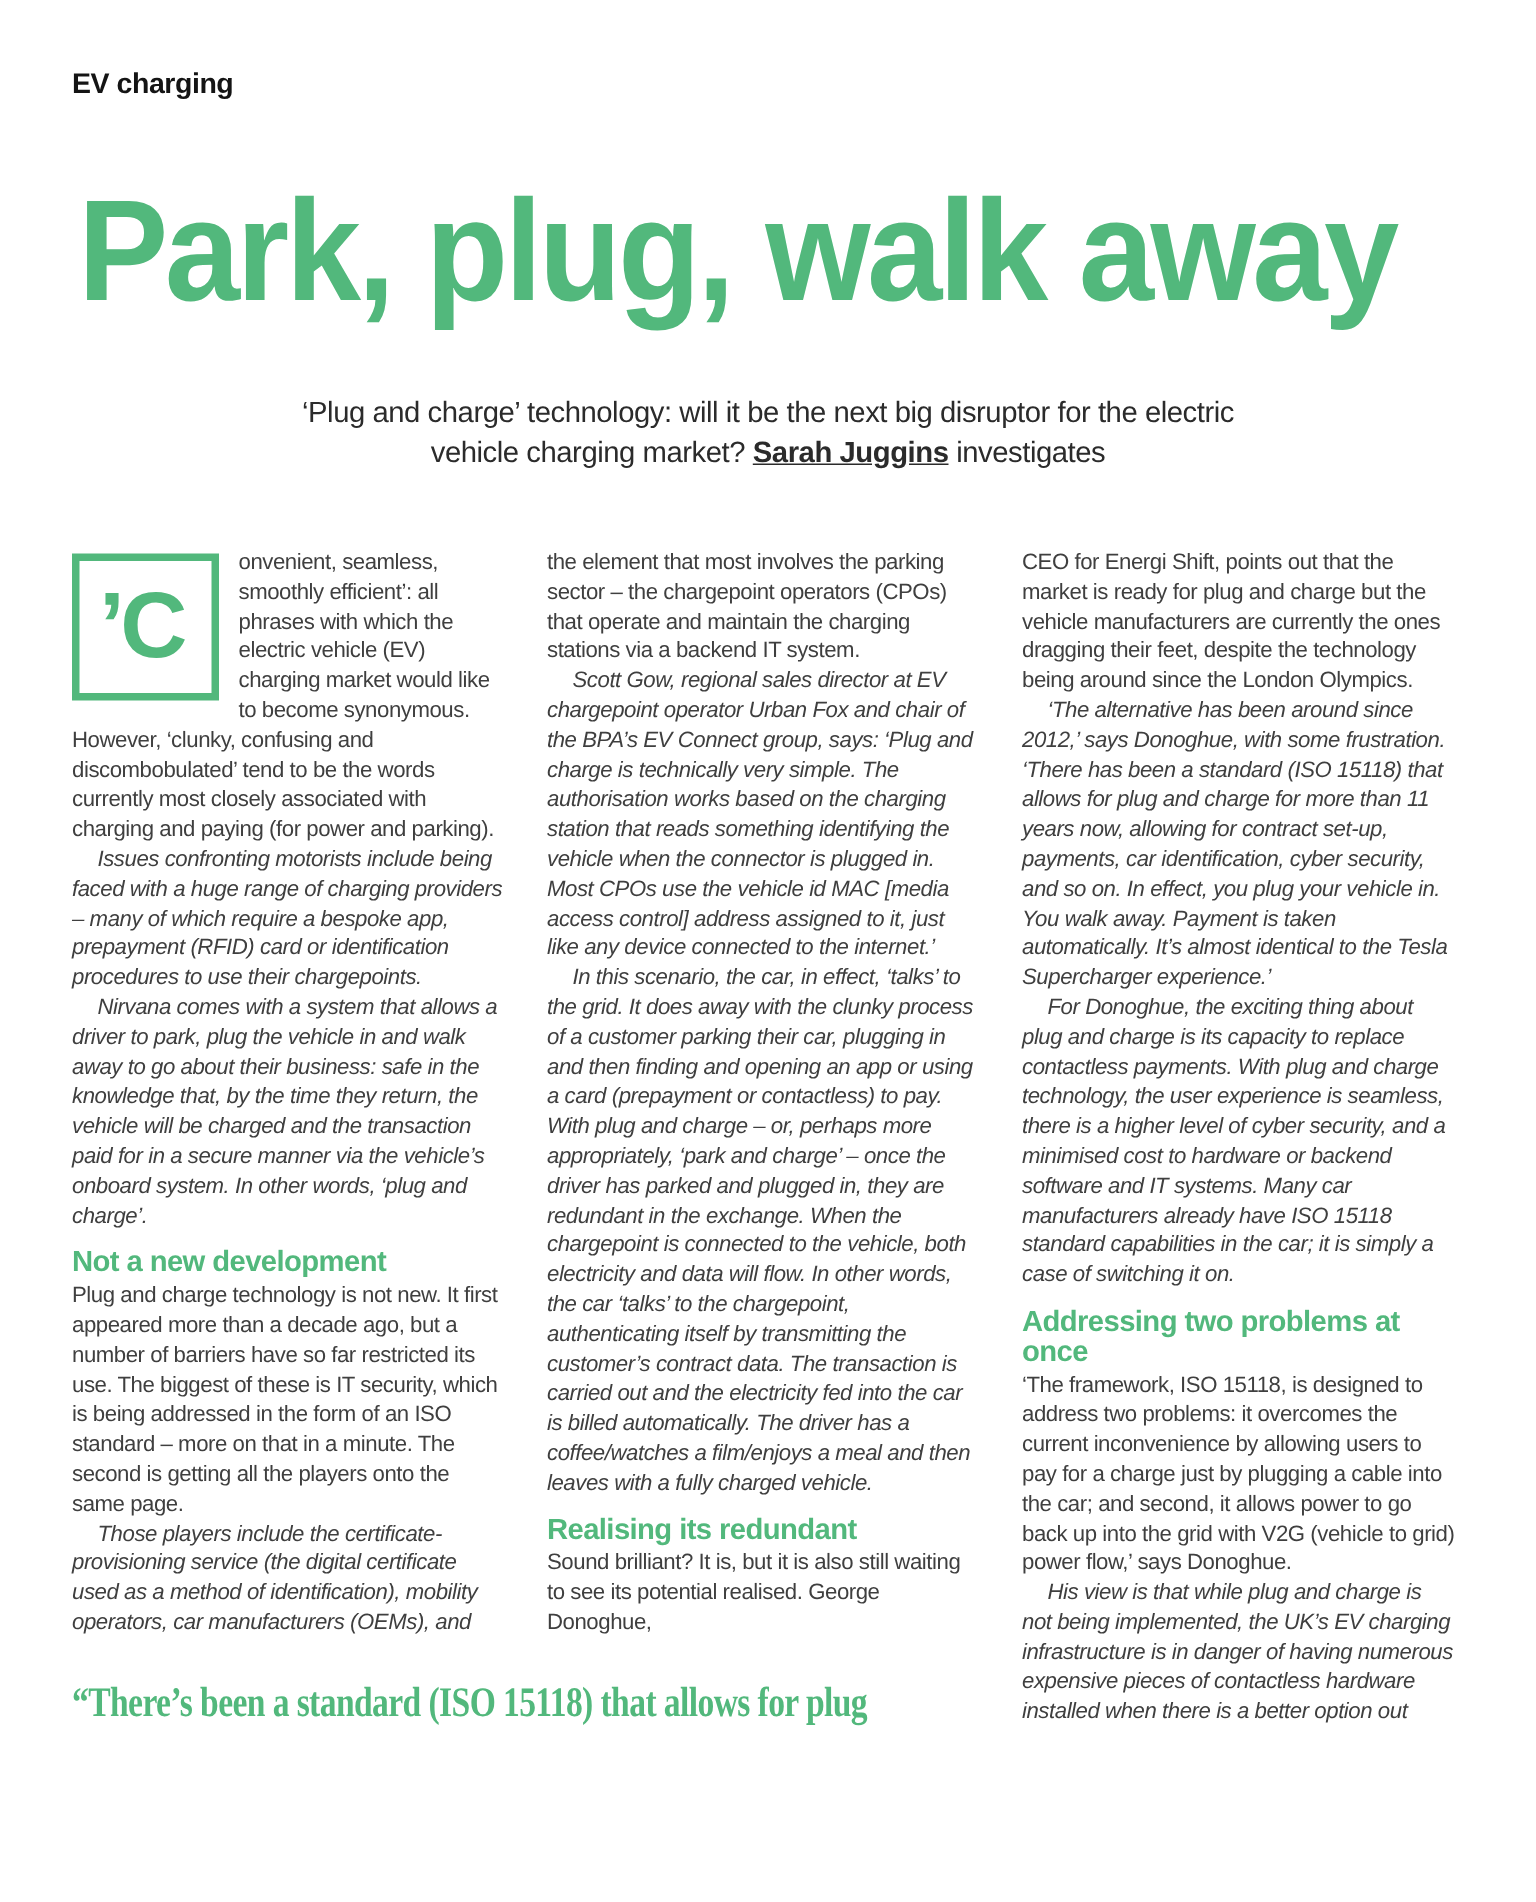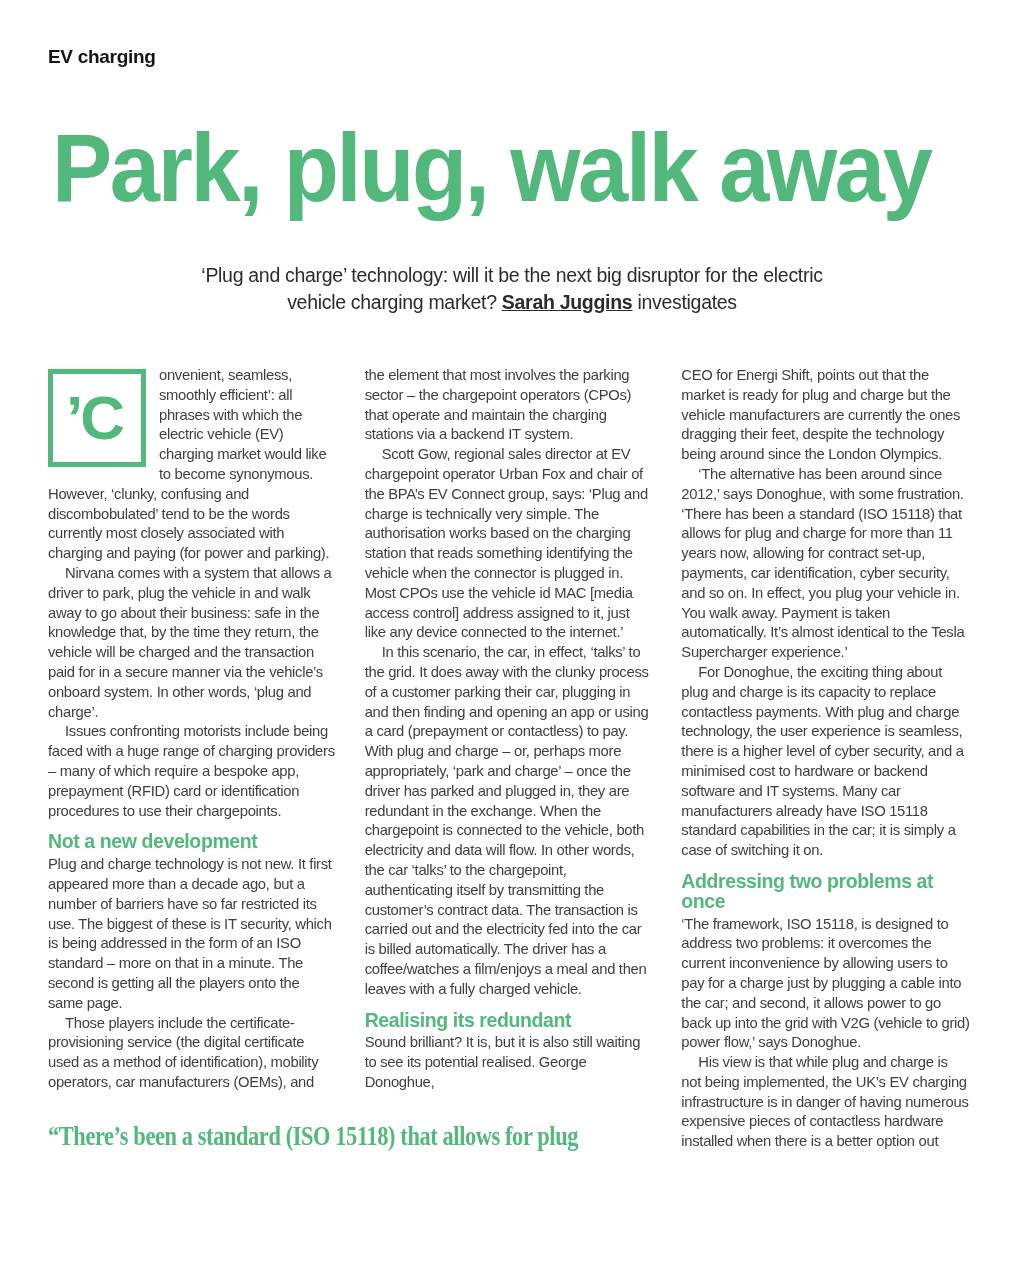--- a/index.html
+++ b/index.html
@@ -51,21 +51,21 @@
     display: grid;
     grid-template-columns: 1fr 1fr 1fr;
     column-gap: 28px;
     grid-template-rows: auto auto;
   }
   .col { color: var(--ink); font-size: 14.8px; line-height: 19.8px; letter-spacing: -0.3px; }
   .col-1 { grid-column: 1; grid-row: 1; }
   .col-2 { grid-column: 2; grid-row: 1; }
   .col-3 { grid-column: 3; grid-row: 1 / span 2; }
   .col p { margin: 0; }
-  .col p.indent { text-indent: 17px; }
+  .col p.indent { text-indent: 17px; font-style: italic; }
   .subhead {
     color: var(--accent);
     font-size: 19.5px;
     font-weight: bold;
     letter-spacing: -0.4px;
     margin: 11px 0 3px 0;
   }
   .dropcap-box {
     float: left;
     width: 98px; height: 98px;
@@ -112,22 +112,22 @@
   <h1 class="headline">Park, plug, walk away</h1>
 
   <div class="standfirst">
     <span>‘Plug and charge’ technology: will it be the next big disruptor for the electric vehicle charging market? </span><b>Sarah Juggins</b><span> investigates</span>
   </div>
 
   <div class="body-grid">
 
     <div class="col col-1">
       <p><span class="dropcap-box">’C</span><span>onvenient, seamless, smoothly efficient’: all phrases with which the electric vehicle (EV) charging market would like to become synonymous. However, ‘clunky, confusing and discombobulated’ tend to be the words currently most closely associated with charging and paying (for power and parking).</span></p>
+      <p class="indent">Issues confronting motorists include being faced with a huge range of charging providers – many of which require a bespoke app, prepayment (RFID) card or identification procedures to use their chargepoints.</p>
       <p class="indent">Nirvana comes with a system that allows a driver to park, plug the vehicle in and walk away to go about their business: safe in the knowledge that, by the time they return, the vehicle will be charged and the transaction paid for in a secure manner via the vehicle’s onboard system. In other words, ‘plug and charge’.</p>
-      <p class="indent">Issues confronting motorists include being faced with a huge range of charging providers – many of which require a bespoke app, prepayment (RFID) card or identification procedures to use their chargepoints.</p>
       <h3 class="subhead">Not a new development</h3>
       <p>Plug and charge technology is not new. It first appeared more than a decade ago, but a number of barriers have so far restricted its use. The biggest of these is IT security, which is being addressed in the form of an ISO standard – more on that in a minute. The second is getting all the players onto the same page.</p>
       <p class="indent">Those players include the certificate-provisioning service (the digital certificate used as a method of identification), mobility operators, car manufacturers (OEMs), and</p>
     </div>
 
     <div class="col col-2">
       <p>the element that most involves the parking sector – the chargepoint operators (CPOs) that operate and maintain the charging stations via a backend IT system.</p>
       <p class="indent">Scott Gow, regional sales director at EV chargepoint operator Urban Fox and chair of the BPA’s EV Connect group, says: ‘Plug and charge is technically very simple. The authorisation works based on the charging station that reads something identifying the vehicle when the connector is plugged in. Most CPOs use the vehicle id MAC [media access control] address assigned to it, just like any device connected to the internet.’</p>
       <p class="indent">In this scenario, the car, in effect, ‘talks’ to the grid. It does away with the clunky process of a customer parking their car, plugging in and then finding and opening an app or using a card (prepayment or contactless) to pay. With plug and charge – or, perhaps more appropriately, ‘park and charge’ – once the driver has parked and plugged in, they are redundant in the exchange. When the chargepoint is connected to the vehicle, both electricity and data will flow. In other words, the car ‘talks’ to the chargepoint, authenticating itself by transmitting the customer’s contract data. The transaction is carried out and the electricity fed into the car is billed automatically. The driver has a coffee/watches a film/enjoys a meal and then leaves with a fully charged vehicle.</p>
       <h3 class="subhead">Realising its redundant</h3>

